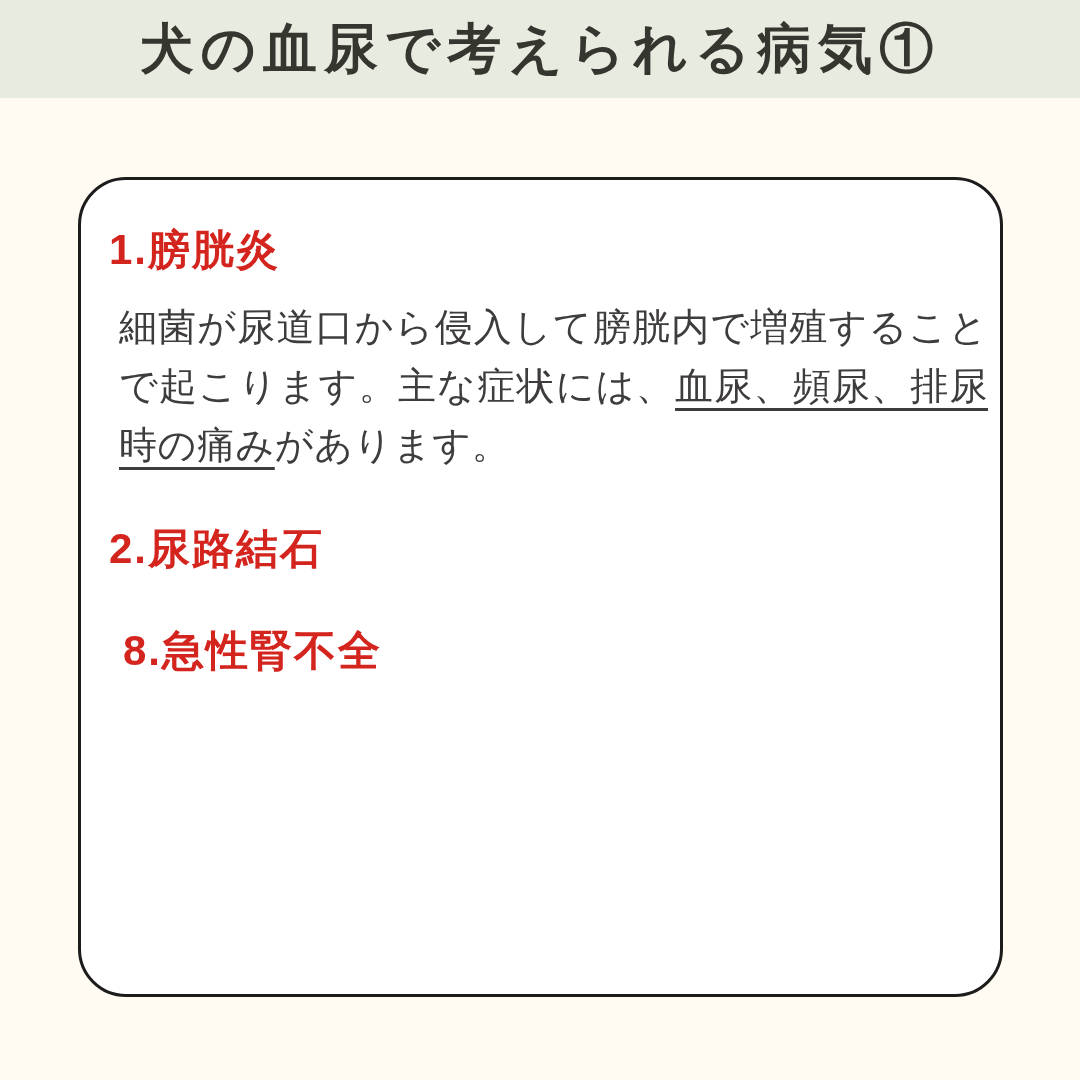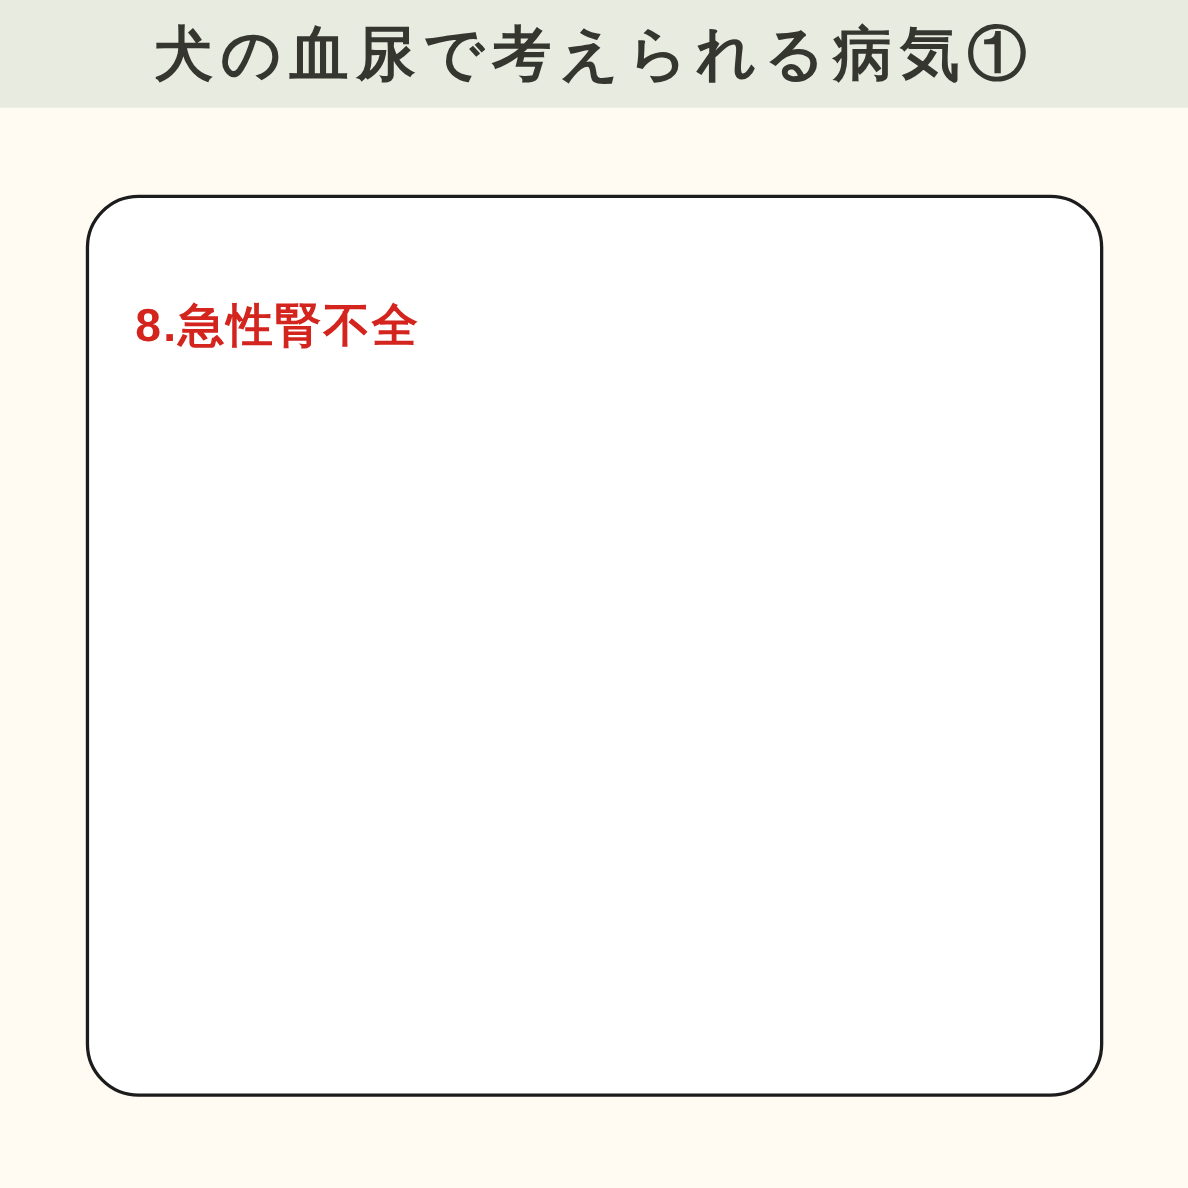--- a/index.html
+++ b/index.html
@@ -74,22 +74,25 @@
 </head>
 <body>
 
 <header class="banner">
   <h1 class="page-title">犬の血尿で考えられる病気①</h1>
 </header>
 
 <main class="card">
 
   <section class="section">
+    <h2 class="section-heading">1.膀胱炎</h2>
+    <p class="section-body"><span>細菌が尿道口から侵入して膀胱内で増殖することで起こります。主な症状には、</span><span class="u">血尿、頻尿、排尿時の痛み</span><span>があります。</span></p>
   </section>
 
   <section class="section">
+    <h2 class="section-heading">2.尿路結石</h2>
   </section>
 
   <section class="section indented">
     <h2 class="section-heading">8.急性腎不全</h2>
   </section>
 
 </main>
 
 </body></html>

